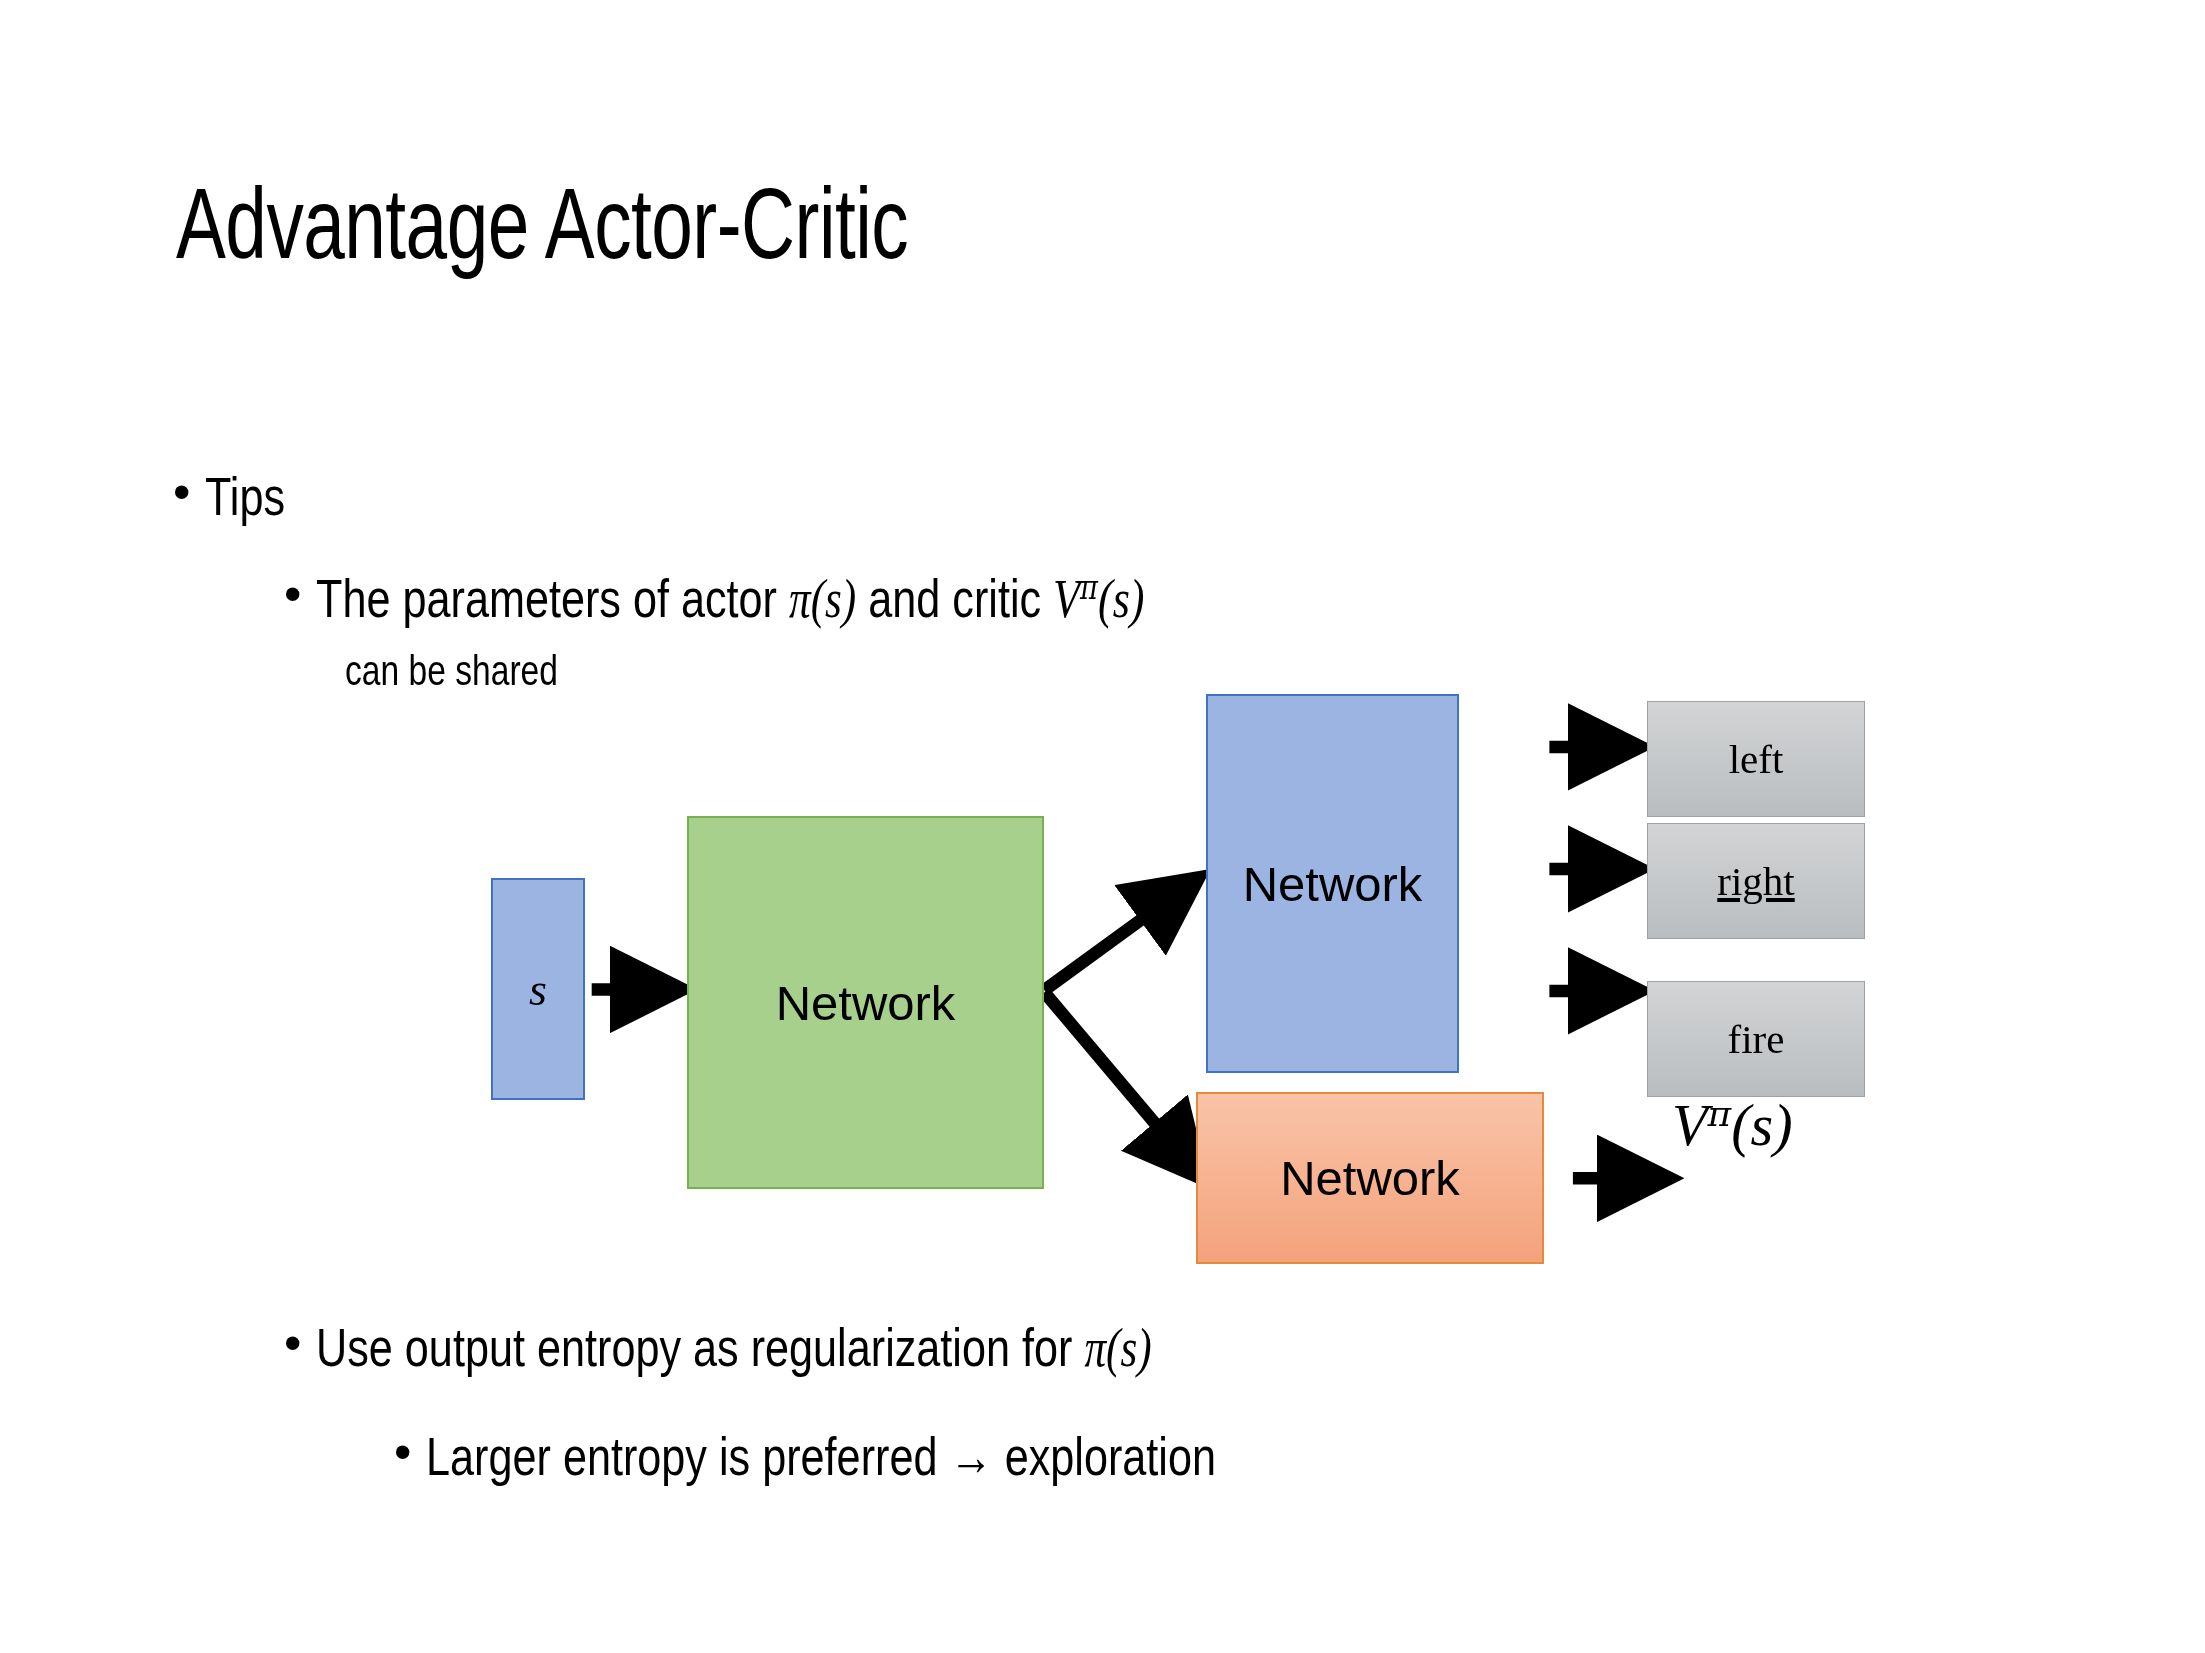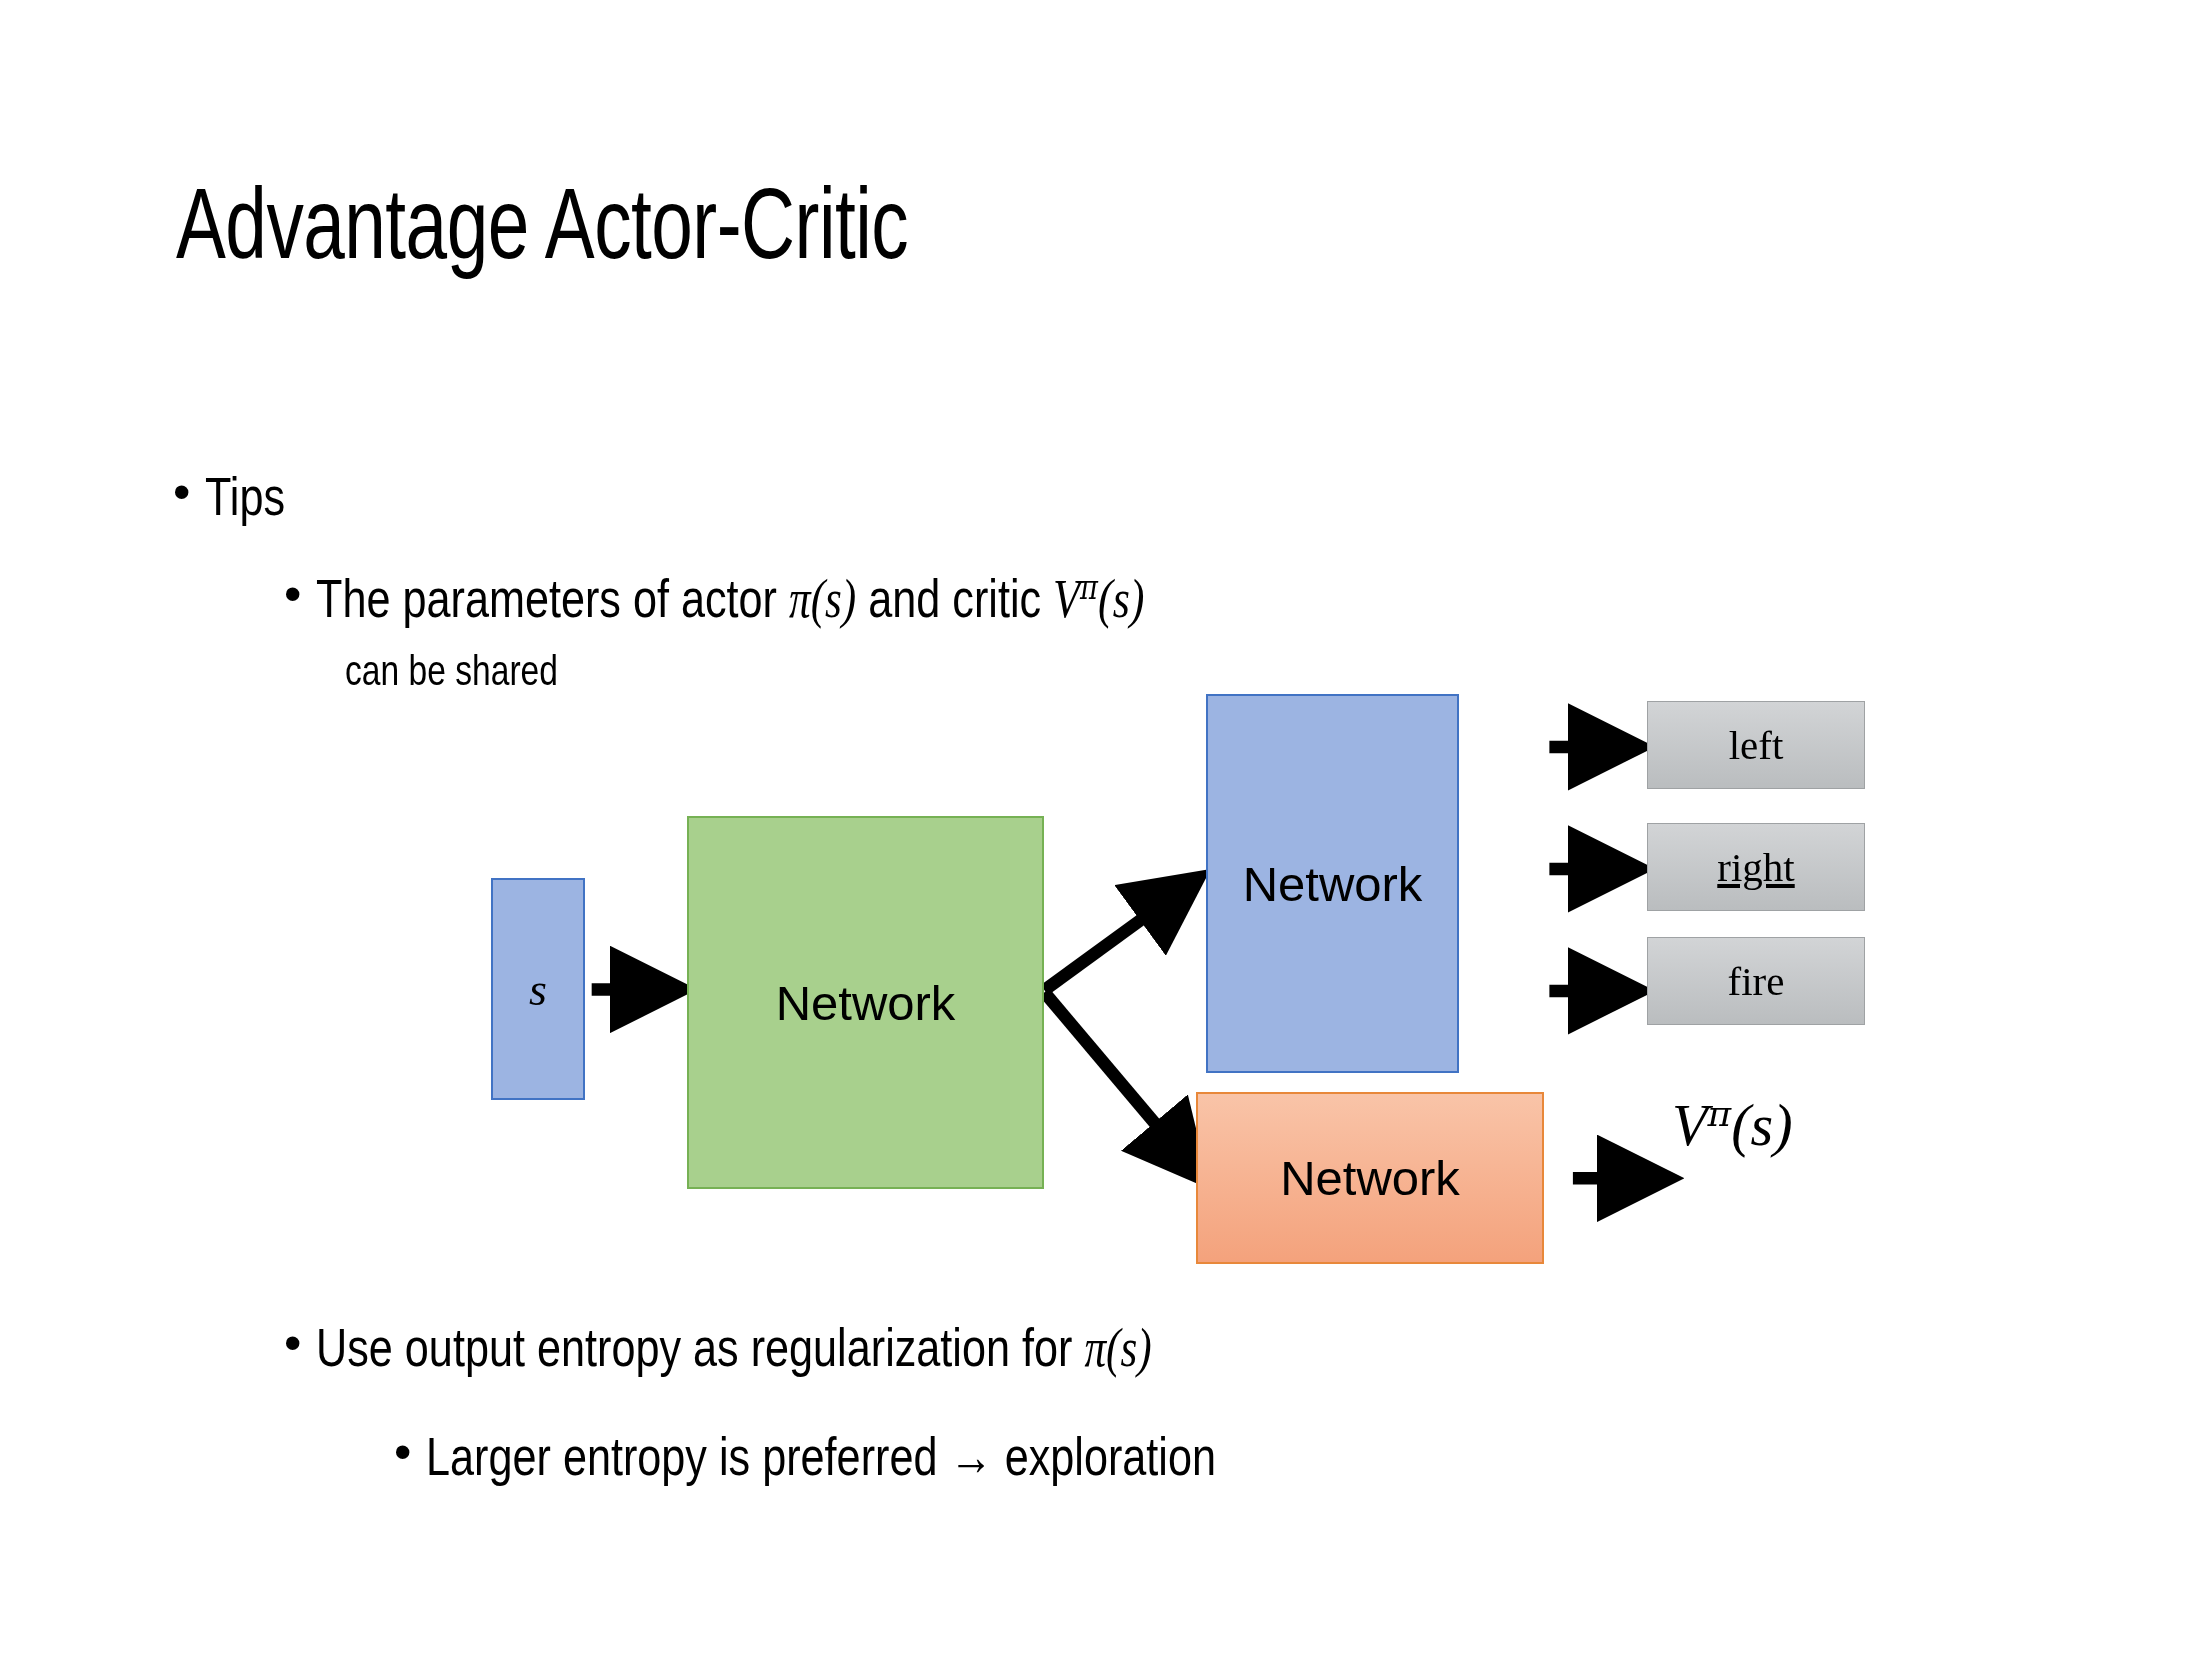--- a/index.html
+++ b/index.html
@@ -137,29 +137,29 @@
     font-size: 49px;
   }
   #box-net-critic {
     left: 1196px; top: 1092px; width: 348px;  height: 172px;
     background: linear-gradient(to bottom, #F9C4A8 0%, #F4A27C 100%);
     border: 2.2px solid #E8883A;
     font-size: 49px;
   }
   .gray-box {
     width: 218px;
-    height: 88px;
+    height: 116px;
     background: linear-gradient(to bottom, #D2D4D6 0%, #BABDBF 100%);
     border: 1.5px solid #9FA2A4;
     font-family: "Liberation Serif", "DejaVu Serif", serif;
     font-size: 41px;
   }
   #box-left  { left: 1647px; top: 701px; }
   #box-right { left: 1647px; top: 823px; text-decoration: underline; }
-  #box-fire  { left: 1647px; top: 937px; }
+  #box-fire  { left: 1647px; top: 981px; }
 
   #label-value {
     position: absolute;
     left: 1672px;
     top: 1092px;
     font-size: 57px;
     white-space: nowrap;
   }
 </style>
 </head>

